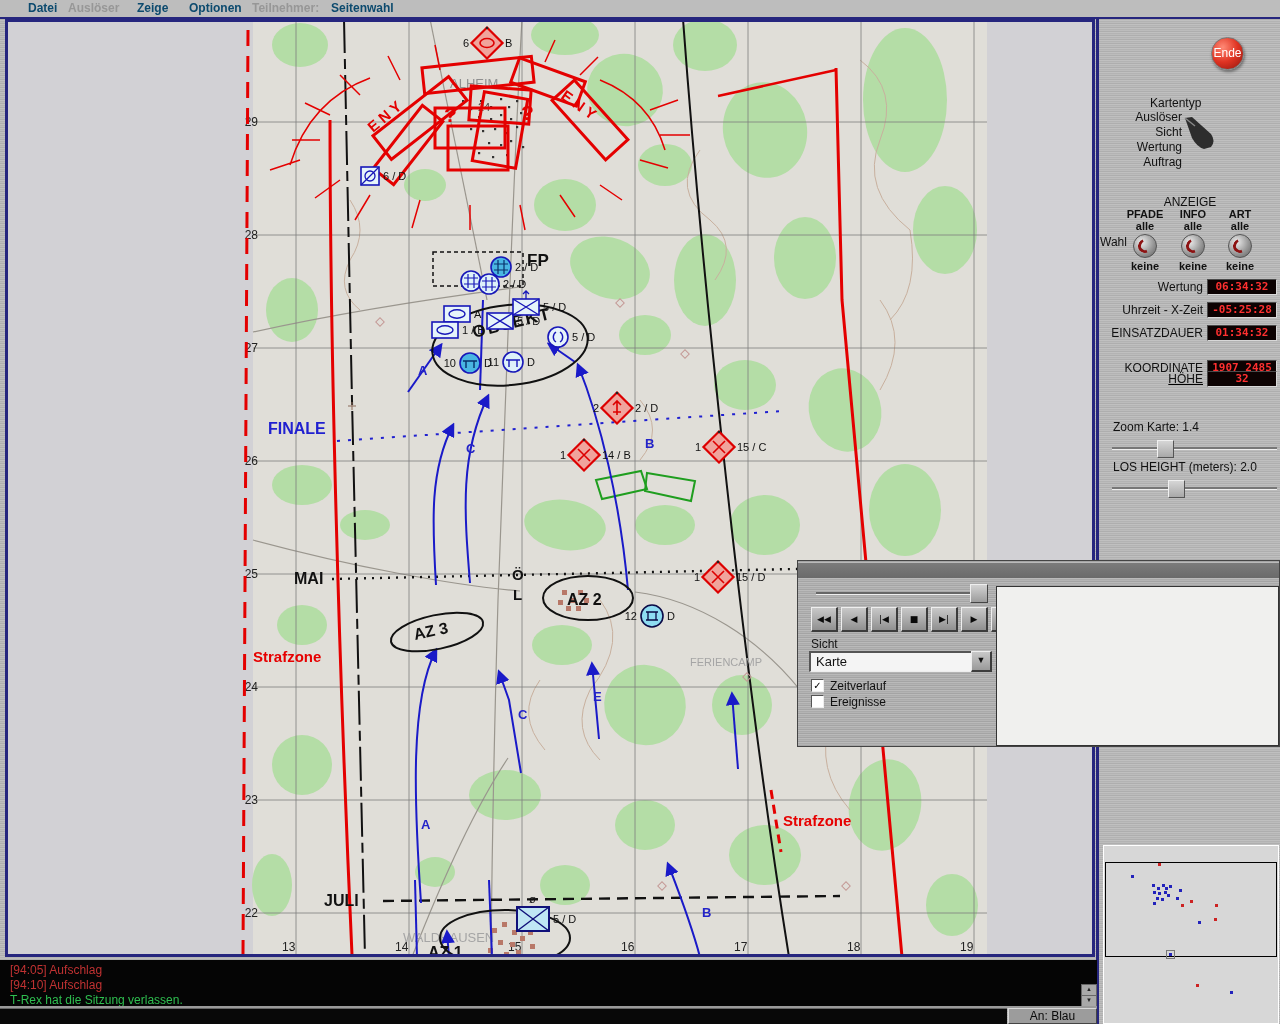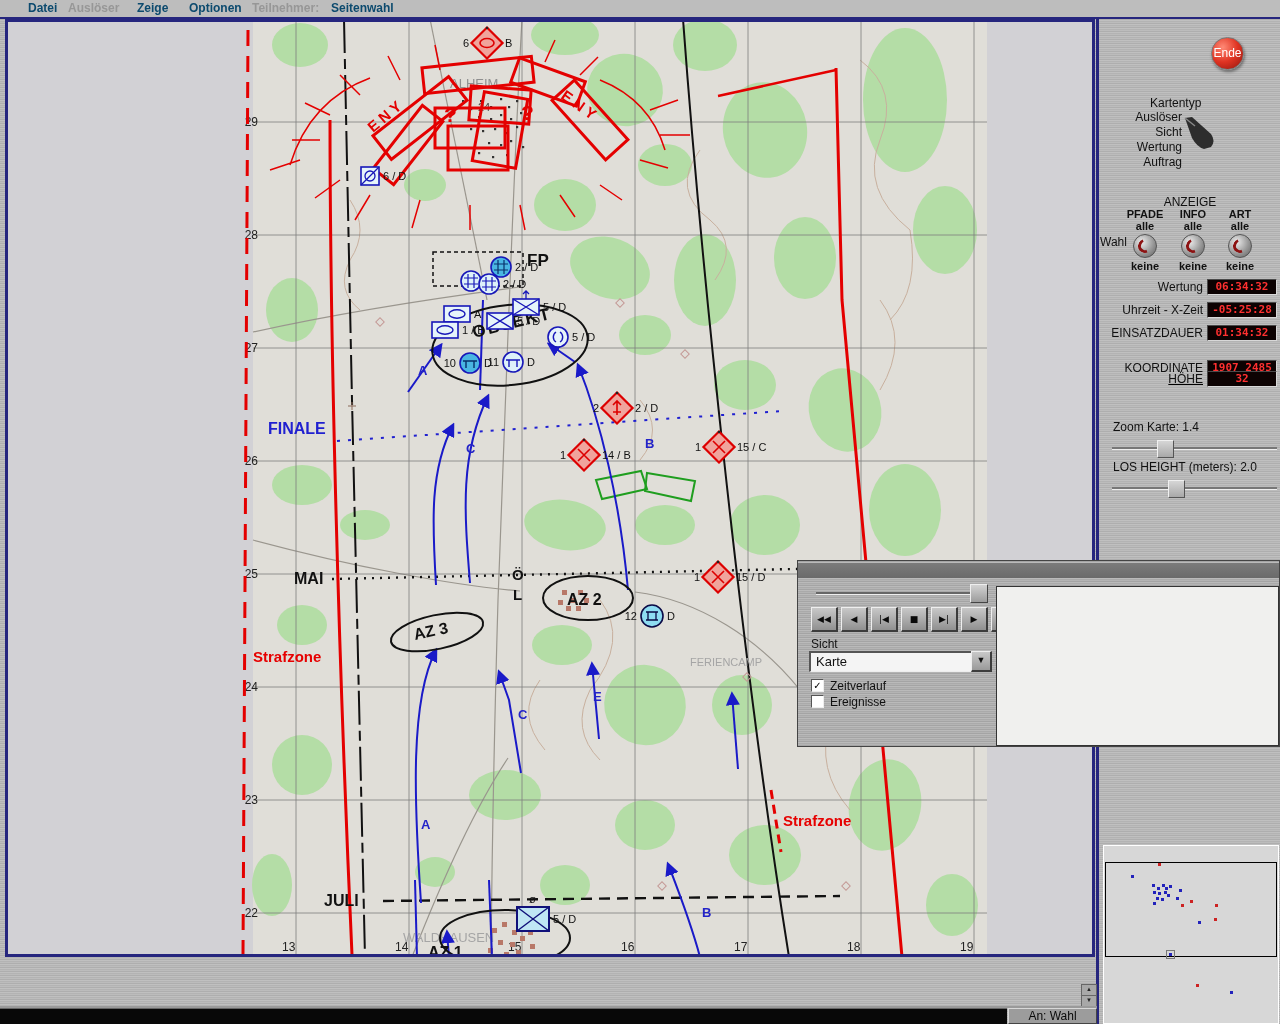--- a/index.html
+++ b/index.html
@@ -556,25 +556,32 @@
           <span class="cblabel">Zeitverlauf</span>
         </div>
         <div class="pb-check">
           <span class="cbbox"></span>
           <span class="cblabel">Ereignisse</span>
         </div>
       </div>
     <div id="pb-listbox"></div>
   </div>
 
+  <div id="console">
+    <div id="console-lines">
+        <div class="con-line" style="color: rgb(192, 50, 50);">[94:05] Aufschlag</div>
+        <div class="con-line" style="color: rgb(192, 50, 50);">[94:10] Aufschlag</div>
+        <div class="con-line" style="color: rgb(47, 191, 80);">T-Rex hat die Sitzung verlassen.</div>
+      </div>
+  </div>
   <div class="con-scroll" style="top:984px;">▲</div>
   <div class="con-scroll" style="top:995px;">▼</div>
   <div id="bottom-divider"></div>
   <div id="chat-input"></div>
-  <div id="an-btn">An: Wahl</div>
+  <div id="an-btn">An: Blau</div>
 
   <div id="minimap">
     <div id="mini-viewport"></div>
   <div class="mini-dot" style="left: 54px; top: 17px; background: rgb(204, 34, 34);"></div>
       <div class="mini-dot" style="left: 27px; top: 29px; background: rgb(34, 34, 187);"></div>
       <div class="mini-dot" style="left: 48px; top: 38px; background: rgb(34, 34, 187);"></div>
       <div class="mini-dot" style="left: 53px; top: 41px; background: rgb(34, 34, 187);"></div>
       <div class="mini-dot" style="left: 58px; top: 38px; background: rgb(34, 34, 187);"></div>
       <div class="mini-dot" style="left: 61px; top: 41px; background: rgb(34, 34, 187);"></div>
       <div class="mini-dot" style="left: 65px; top: 39px; background: rgb(34, 34, 187);"></div>

